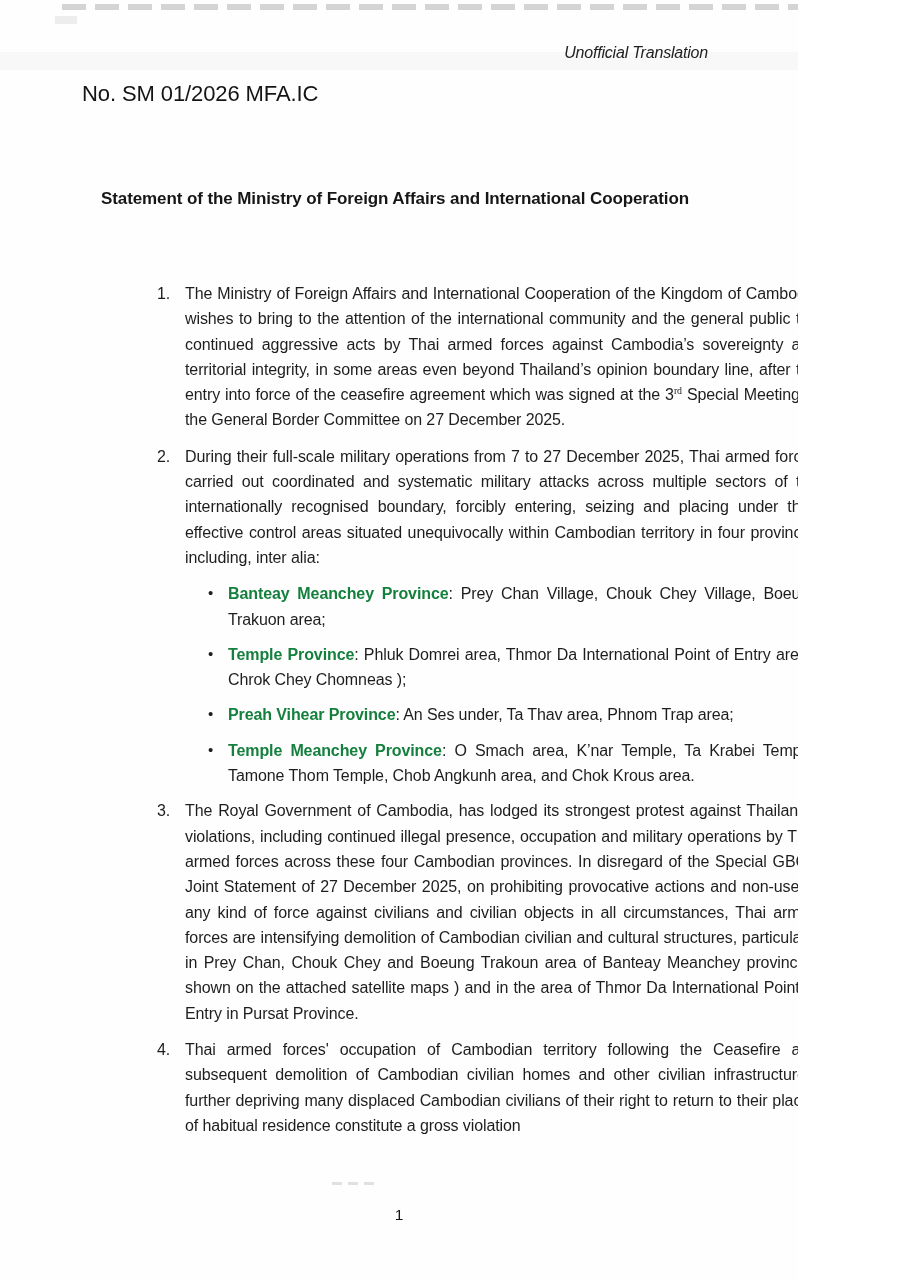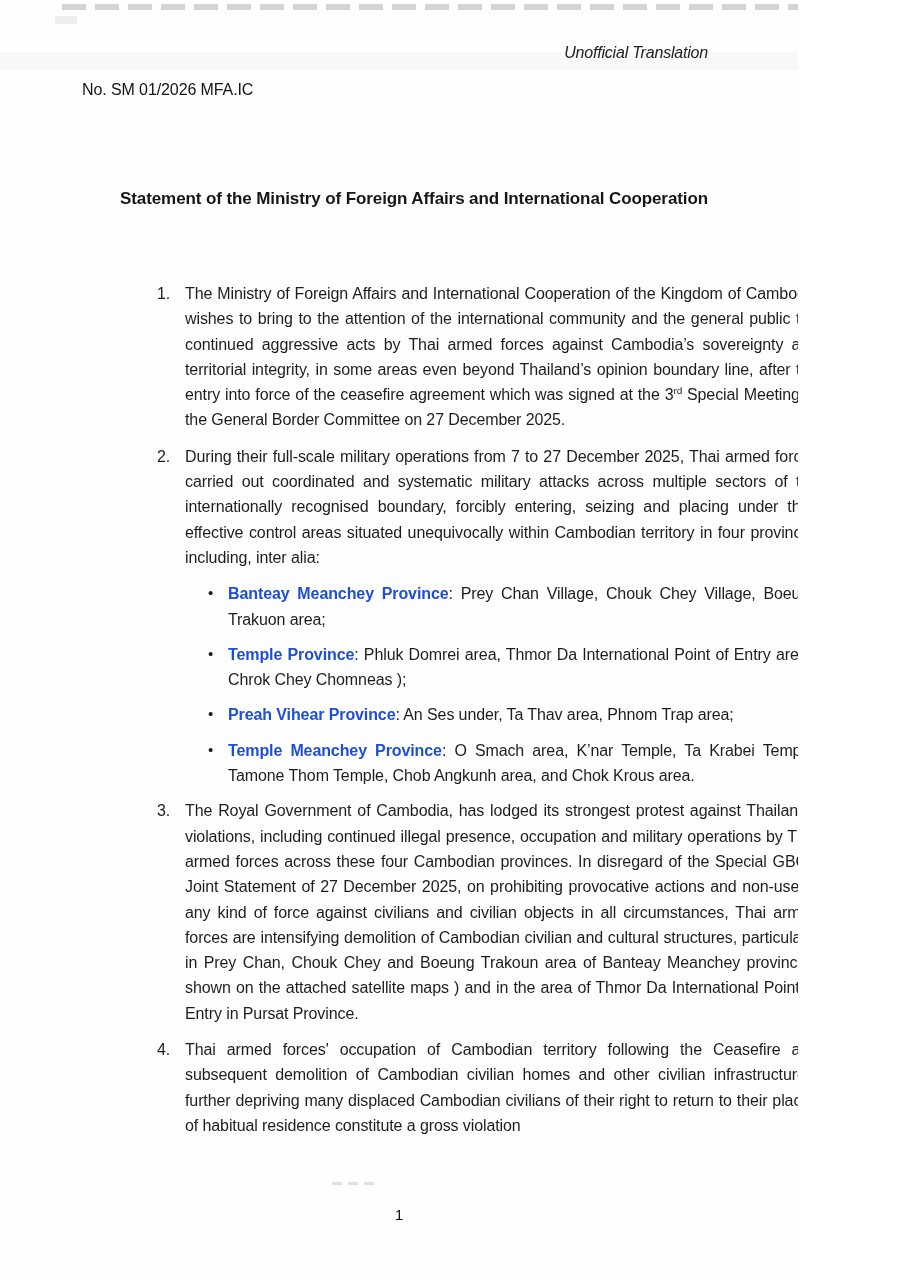--- a/index.html
+++ b/index.html
@@ -58,30 +58,30 @@
     right: 90px;
     font-size: 16px;
     font-style: italic;
     letter-spacing: -0.2px;
     color: #222;
   }
   .ref-number {
     position: absolute;
     top: 81px;
     left: 82px;
-    font-size: 16px;
+    font-size: 22px;
     letter-spacing: -0.1px;
     color: #141414;
   }
   .title-block {
     position: absolute;
     top: 185px;
     left: 82px;
     right: 90px;
-    text-align: right;
+    text-align: center;
     font-size: 17px;
     font-weight: bold;
     line-height: 27px;
     letter-spacing: -0.1px;
     color: #161616;
   }
   .content {
     position: absolute;
     top: 281px;
     left: 157px;
@@ -99,20 +99,21 @@
   }
   .para .num {
     position: absolute;
     left: 0;
     top: 0;
   }
   sup {
     font-size: 0.62em;
     line-height: 0;
     vertical-align: super;
+    font-family: Liberation Serif, serif;
   }
   .bullet-list {
     margin: 0 0 10px 0;
   }
   .bullet-item {
     position: relative;
     padding-left: 71px;
     text-align: justify;
     font-size: 16px;
     line-height: 25.3px;
@@ -121,21 +122,21 @@
     color: #1d1d1d;
   }
   .bullet-item .dot {
     position: absolute;
     left: 51px;
     top: -1px;
     font-size: 15px;
   }
   .bullet-item b {
     font-weight: bold;
-    color: #1d4ed8;
+    color: #15803d;
   }
   .page-number {
     position: absolute;
     top: 1206px;
     left: 0;
     width: 100%;
     text-align: center;
     font-size: 15.5px;
     color: #151515;
   }

